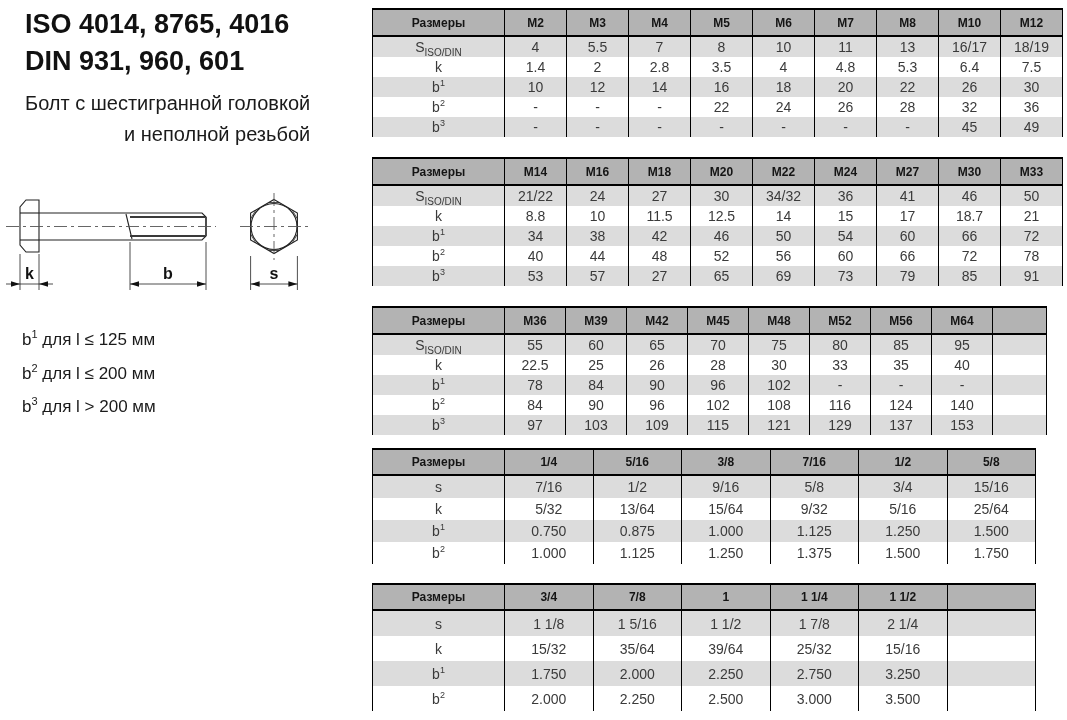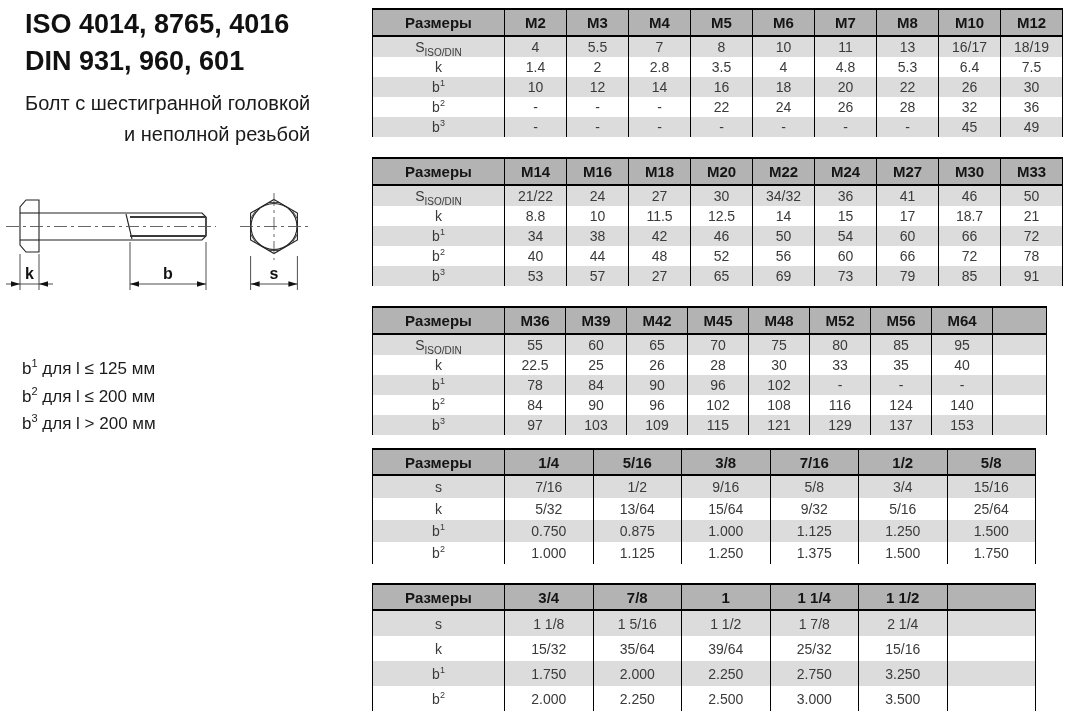--- a/index.html
+++ b/index.html
@@ -12,36 +12,36 @@
     position:absolute;left:25px;top:6px;
     font-size:27px;font-weight:bold;color:#111;line-height:37px;letter-spacing:0px;
   }
   .subtitle{
     position:absolute;left:25px;top:88px;
     font-size:20px;color:#1a1a1a;line-height:31px;text-align:right;
   }
   .diagram{position:absolute;left:2px;top:190px;}
   .footnotes{
     position:absolute;left:22px;top:320px;
-    font-size:17px;color:#1a1a1a;line-height:23px;margin-top:32px;
+    font-size:17px;color:#1a1a1a;line-height:29px;
   }
   .footnotes sup{font-size:11px;}
   table.dim-table{
     position:absolute;border-collapse:collapse;table-layout:fixed;
     font-family:"Liberation Sans", sans-serif;
   }
   table.dim-table th, table.dim-table td{
     border-left:1px solid var(--border);border-right:1px solid var(--border);
     text-align:center;vertical-align:middle;padding:0;white-space:nowrap;overflow:hidden;
   }
   table.dim-table thead th{
     background:var(--header-bg);
     border-top:2px solid var(--border);
     border-bottom:2px solid var(--border);
-    font-weight:bold;font-size:15px;color:#151515;
+    font-weight:bold;font-size:12px;color:#151515;
   }
   table.dim-table tbody td{font-size:14px;color:var(--cell-text);}
   table.dim-table tbody tr:nth-child(odd) td{background:var(--row-alt);}
   table.dim-table tbody tr:nth-child(even) td{background:#ffffff;}
   table.dim-table sub{font-size:10px;line-height:0;}
   table.dim-table sup{font-size:9px;line-height:0;}
   .t0 thead th,.t1 thead th,.t2 thead th{height:25px;}
   .t0 tbody td,.t1 tbody td,.t2 tbody td{height:20px;}
   .t3 thead th,.t4 thead th{height:24px;}
   .t3 tbody td{height:22px;}

